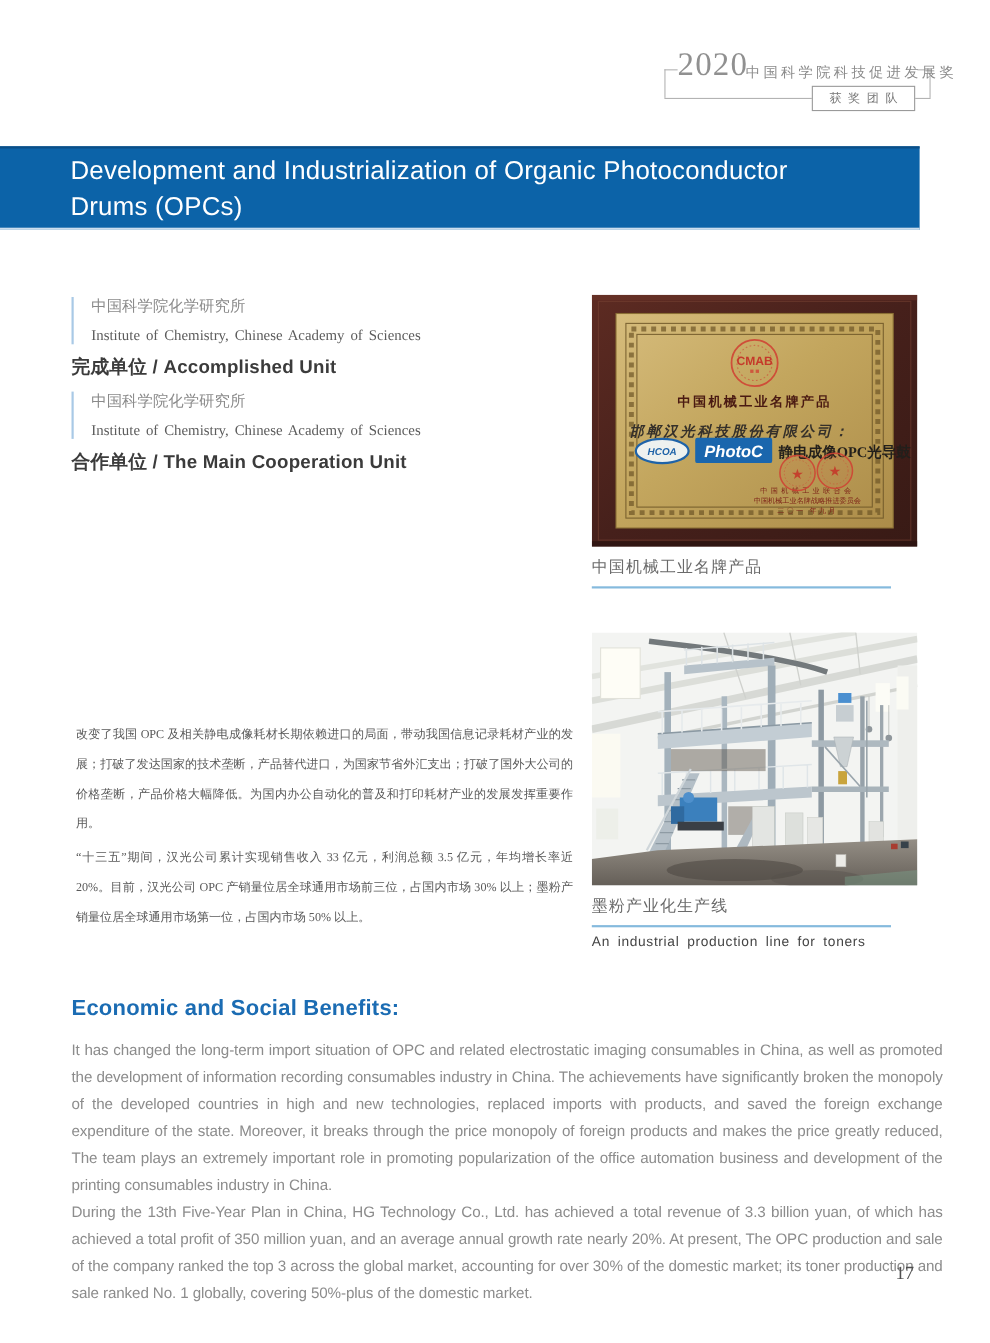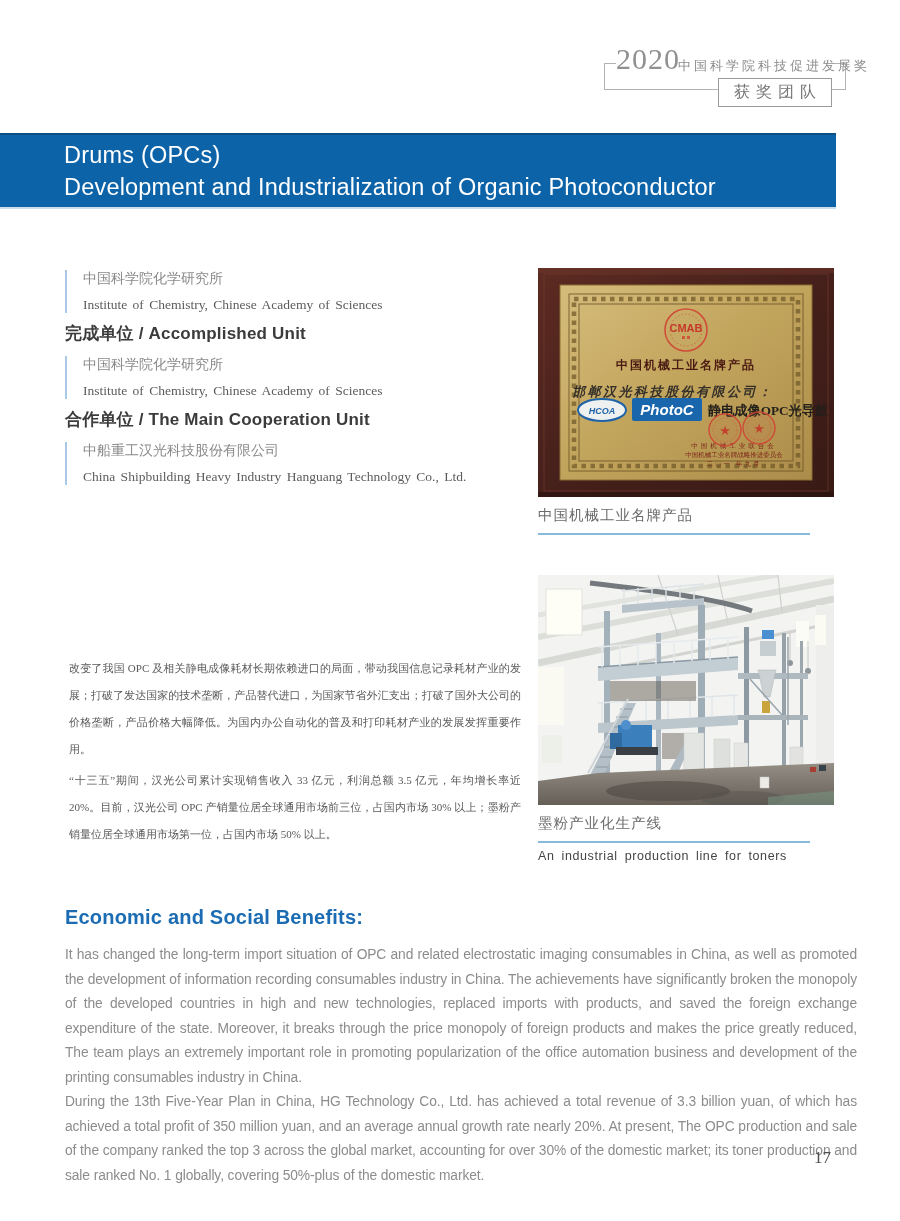--- a/index.html
+++ b/index.html
@@ -17,21 +17,21 @@
   .badge-award{
     position:absolute;left:74px;top:11px;font-size:13px;color:#8b8b8b;letter-spacing:3px;white-space:nowrap;
   }
   .badge-line-left-dash{position:absolute;left:0;top:17px;width:12px;border-top:1px solid #b3b3b3;}
   .badge-line-left-vert{position:absolute;left:0;top:17px;height:26px;border-left:1px solid #b3b3b3;}
   .badge-line-right-vert{position:absolute;left:241px;top:17px;height:26px;border-left:1px solid #b3b3b3;}
   .badge-line-right-dash{position:absolute;left:230px;top:17px;width:12px;border-top:1px solid #b3b3b3;}
   .badge-line-bottom{position:absolute;left:0;top:43px;width:242px;border-top:1px solid #b3b3b3;}
   .badge-team{
     position:absolute;right:14px;top:32px;background:#ffffff;border:1px solid #9a9a9a;
-    padding:3px 9px;font-size:16px;color:#777;letter-spacing:6px;text-indent:6px;white-space:nowrap;
+    padding:3px 9px;font-size:11px;color:#777;letter-spacing:6px;text-indent:6px;white-space:nowrap;
   }
 
   
   .banner{
     position:absolute;left:0;top:133px;width:836px;height:76px;background:#0c63a8;
     box-sizing:border-box;padding-left:64px;display:flex;flex-direction:column;justify-content:center;
     border-top:2px solid #0a4f87;border-bottom:2px solid #ccdeee;
   }
   .banner div{color:#ffffff;font-size:23.5px;line-height:32px;font-weight:400;letter-spacing:0.2px;}
 
@@ -80,44 +80,40 @@
   <div class="badge-line-left-vert"></div>
   <div class="badge-line-bottom"></div>
   <div class="badge-line-right-vert"></div>
   <div class="badge-line-right-dash"></div>
   <span class="badge-year">2020</span>
   <span class="badge-award">中国科学院科技促进发展奖</span>
   <span class="badge-team">获奖团队</span>
 </div>
 
 <div class="banner">
+  <div>Development and Industrialization of Organic Photoconductor</div>
   <div>Drums (OPCs)</div>
-  <div>Development and Industrialization of Organic Photoconductor</div>
 </div>
 
 <div class="units">
   <div class="unit">
     <div class="unit-body">
       <div class="unit-cn">中国科学院化学研究所</div>
       <div class="unit-en">Institute of Chemistry, Chinese Academy of Sciences</div>
     </div>
   </div>
   <div class="unit">
     <h3>完成单位 / Accomplished Unit</h3>
     <div class="unit-body">
       <div class="unit-cn">中国科学院化学研究所</div>
       <div class="unit-en">Institute of Chemistry, Chinese Academy of Sciences</div>
     </div>
   </div>
   <div class="unit">
     <h3>合作单位 / The Main Cooperation Unit</h3>
-    <div class="unit-body">
-      <div class="unit-cn">中船重工汉光科技股份有限公司</div>
-      <div class="unit-en">China Shipbuilding Heavy Industry Hanguang Technology Co., Ltd.</div>
-    </div>
   </div>
 </div>
 
 <div class="figure fig1">
   <svg width="296" height="229" viewBox="0 0 296 229">
     <defs>
       <linearGradient id="wood" x1="0" y1="0" x2="1" y2="1">
         <stop offset="0" stop-color="#5d2b22"></stop>
         <stop offset="0.5" stop-color="#46201b"></stop>
         <stop offset="1" stop-color="#381a15"></stop>

